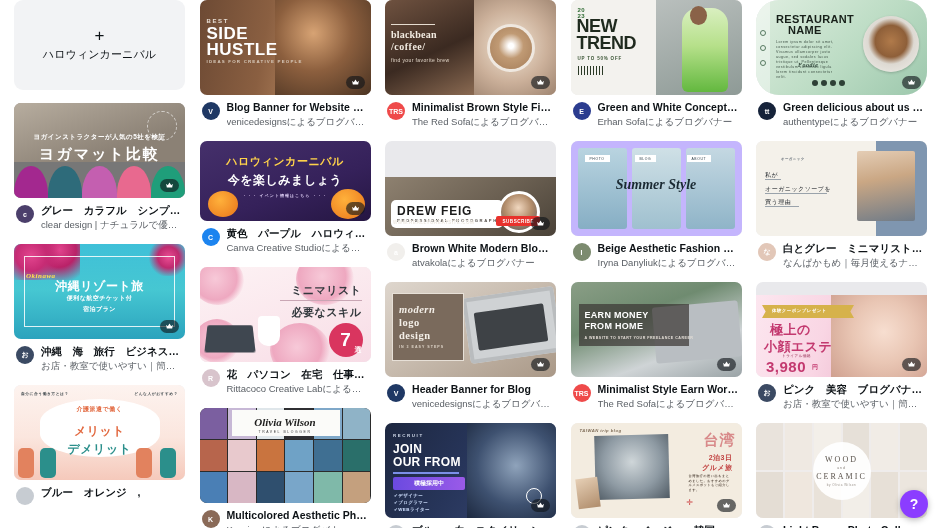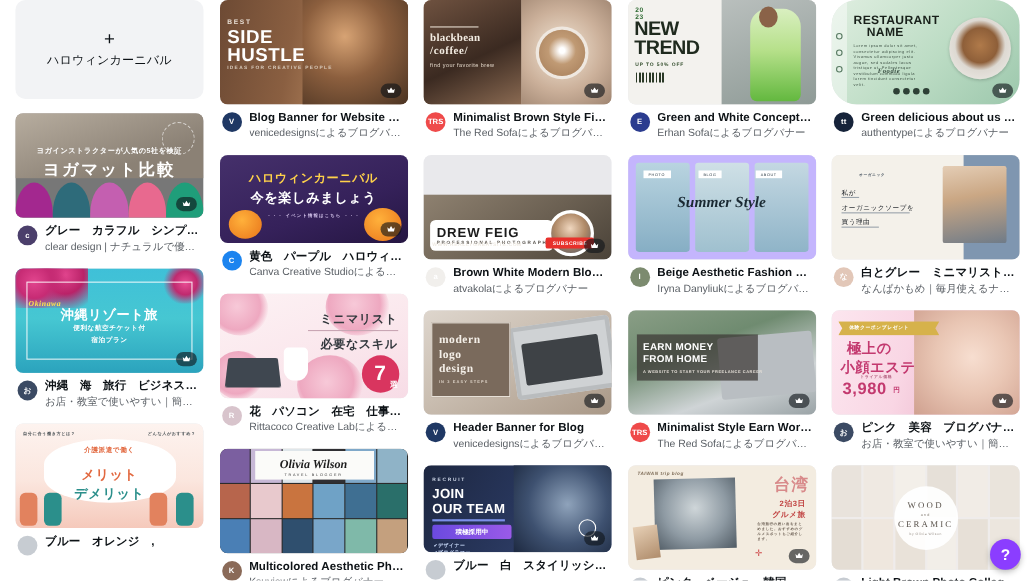--- a/index.html
+++ b/index.html
@@ -265,33 +265,33 @@
   .a-skill .sen { position:absolute; right:9px; bottom:7px; font-size:7px; color:#fff; font-weight:700; }
   .a-skill .hr { position:absolute; right:9px; top:33px; width:82px; height:1px; background:#c9a6b4;}
 
   
   .a-logo { background:linear-gradient(150deg,#ded6cd 0%,#c9bdb0 45%,#a99887 100%); }
   .a-logo .lap { position:absolute; right:-2px; top:10px; width:92px; height:66px; background:#cfd2d4; border-radius:4px;
      transform:rotate(-8deg); box-shadow:inset 0 0 0 4px #b9bcbe;}
   .a-logo .kb { position:absolute; right:10px; top:26px; width:70px; height:38px; background:#3e4246; border-radius:2px; transform:rotate(-8deg);}
   .a-logo .box { position:absolute; left:7px; top:11px; width:72px; height:68px; background:#7a6a5c; border:1.5px solid #e7e0d7;}
   .a-logo .t { left:14px; font-size:10.5px; color:#f4efe8; font-family:"Liberation Serif",serif; font-weight:700; line-height:12px;}
-  .a-logo .t1 { top:22px; } .a-logo .t2 { top:35px; } .a-logo .t3 { top:48px; }
+  .a-logo .t1 { top:22px;font-style:italic; } .a-logo .t2 { top:35px; } .a-logo .t3 { top:48px; }
   .a-logo .sm { left:14px; top:63px; font-size:3.6px; letter-spacing:1px; color:#ded4c8; font-weight:600;}
 
   
   .a-earn { background:linear-gradient(160deg,#8a9e86 0%,#6f8b70 35%,#cfd4d6 70%,#9aa3a6 100%); }
   .a-earn .lap { position:absolute; right:2px; top:22px; width:86px; height:56px; background:#b9bec2; border-radius:3px; transform:rotate(-5deg);}
   .a-earn .ov { position:absolute; left:8px; top:22px; width:110px; height:42px; background:rgba(60,56,52,.72);}
   .a-earn .t1 { left:14px; top:28px; font-size:9px; color:#fff; font-weight:900; letter-spacing:.3px;}
   .a-earn .t2 { left:14px; top:39px; font-size:9px; color:#fff; font-weight:700; letter-spacing:.3px;}
   .a-earn .t3 { left:14px; top:54px; font-size:3.6px; color:#e4ded7; letter-spacing:.5px; font-weight:600;}
 
   
-  .a-beauty { background:linear-gradient(105deg,#fce6ef 0%,#f9d6e4 40%,#f0c3d5 60%,#e8c2cf 100%); }
+  .a-beauty { background:linear-gradient(105deg,#fce6ef 0%,#f9d6e4 40%,#f0c3d5 60%,#e8c2cf 100%);margin-top:13px; }
   .a-beauty .face { position:absolute; right:0; top:0; width:56%; height:100%;
      background:radial-gradient(circle at 55% 45%, #f7ded0 0%, #e9c6b4 45%, #cfa08f 100%); }
   .a-beauty .rb { position:absolute; left:6px; top:10px; width:92px; height:13px; background:#d6b24b;
      clip-path:polygon(0 0,100% 0,96% 50%,100% 100%,0 100%,4% 50%);}
   .a-beauty .rbt { left:16px; top:13px; font-size:4.4px; color:#fff; font-weight:700;}
   .a-beauty .t1 { left:14px; top:26px; font-size:13px; color:#c3396f; font-weight:900;}
   .a-beauty .t2 { left:8px; top:43px; font-size:13px; color:#c3396f; font-weight:900;}
   .a-beauty .pr { left:10px; top:63px; font-size:15px; color:#c3396f; font-weight:900;}
   .a-beauty .prs { left:56px; top:68px; font-size:6px; color:#c3396f; font-weight:700;}
   .a-beauty .tri { left:26px; top:59px; font-size:3.6px; color:#b4607f; font-weight:600;}
@@ -656,26 +656,26 @@
           <div class="avatar" style="background: rgb(31, 56, 100);">
             <div class="avatar-txt">V</div>
           </div>
           <div class="meta-text">
             <div class="t-title">Header Banner for Blog</div>
             <div class="t-sub">venicedesignsによるブログバナー</div>
           </div>
         </div>
       </div>
       <div class="card">
-        <div class="thumb" style="height: 79px;">
+        <div class="thumb" style="height: 95px;">
           <div class="art a-join">
             <div class="ph"></div>
             <div class="tx r">RECRUIT</div>
             <div class="tx t1">JOIN</div>
-            <div class="tx t2">OUR TEAM</div>
+            <div class="tx t2">OUR FROM</div>
             <div class="line"></div>
             <div class="pill">積極採用中</div>
             <div class="tx li" style="top: 70px;">✔デザイナー</div>
             <div class="tx li" style="top: 77px;">✔プログラマー</div>
             <div class="tx li" style="top: 84px;">✔WEBライター</div>
             <div class="circ"></div>
           </div>
           <div class="crown">
             <svg viewBox="0 0 24 24" aria-hidden="true">
               <path d="M3 7l4.5 4L12 4l4.5 7L21 7l-1.8 10H4.8L3 7z"></path>

